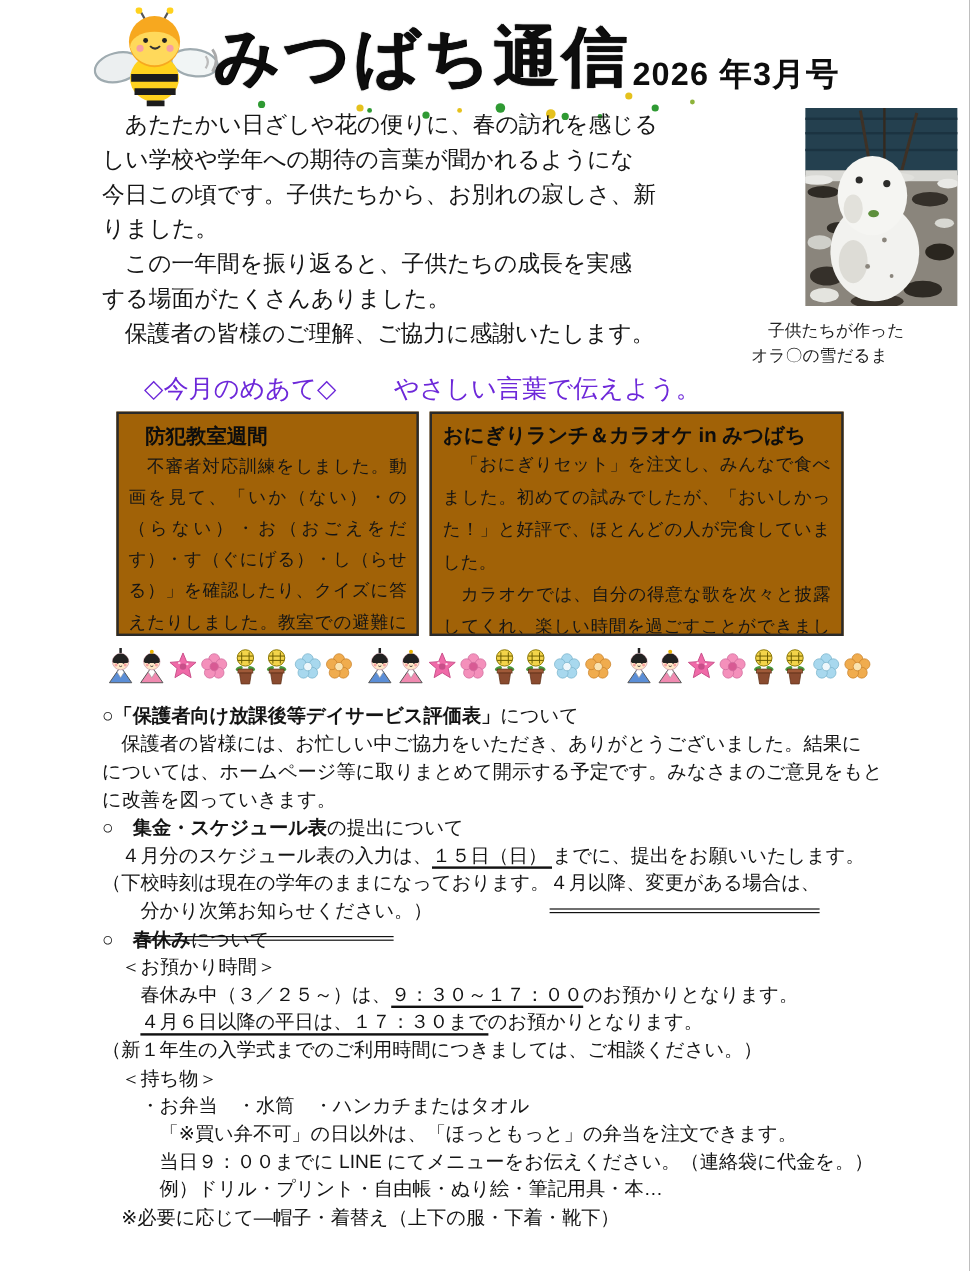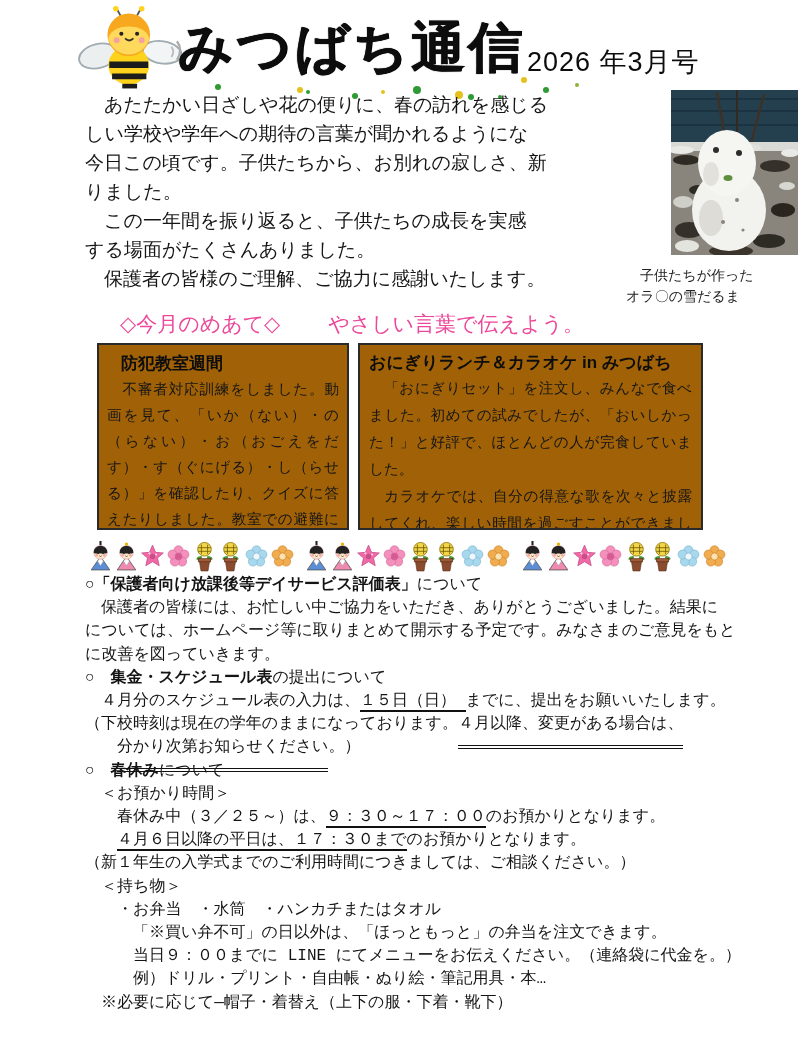--- a/index.html
+++ b/index.html
@@ -12,48 +12,48 @@
   
   .masthead { position:absolute; left:0; top:0; width:729px; height:92px; }
   .bee { position:absolute; left:78px; top:6px; }
   .title {
     position:absolute; left:178px; top:12px; font-size:54px; font-weight:900;
     letter-spacing:3px; color:#0d0d0d;
     text-shadow:0 0 1px #000, 1px 0 0 #000;
     white-space:nowrap;
   }
   .issue {
-    position:absolute; left:527px; top:44px; font-size:27px; font-weight:normal;
+    position:absolute; left:527px; top:44px; font-size:27px; font-weight:bold;
     color:#0d0d0d; white-space:nowrap; letter-spacing:1px;
   }
   .dot { position:absolute; border-radius:50%; }
   
   .intro-wrap { position:absolute; left:85px; top:90px; width:713px; }
   .figure { float:right; width:190px; }
   .photo-frame { margin-left:63px; width:127px; height:165px; }
   .caption { margin-top:10px; font-size:14px; line-height:21px; color:#222; white-space:pre-wrap; padding-left:18px; }
   .line-intro { font-size:19px; line-height:29px; color:#151515; white-space:pre-wrap; }
   
-  .goal { position:absolute; left:120px; top:310px; font-size:21px; color:#ec4899; white-space:nowrap; }
+  .goal { position:absolute; left:120px; top:310px; font-size:21px; color:#6d28d9; white-space:nowrap; }
   .goal .goal-text { margin-left:42px; }
   
   .boxes { position:absolute; left:97px; top:343px; display:flex; gap:9px; }
   .box { border:2px solid #2a2a2a; background:#a16207; height:187px; overflow:hidden; }
   .box-left  { width:252px; padding:7px 8px 0 8px; }
   .box-right { width:345px; padding:6px 9px 0 9px; }
   .box-title { font-weight:bold; font-size:17px; line-height:24px; color:#0d0d0d; white-space:pre-wrap; }
   .box-left .box-title { padding-left:14px; }
   .box-body p { font-size:14.6px; line-height:26px; color:#151515; white-space:pre-wrap; text-align:justify; }
   .box-right .box-body p { line-height:27px; }
   
   .orn-row { position:absolute; left:88px; top:542px; height:34px; display:flex; align-items:flex-end; }
   .orn { display:inline-block; margin-right:1px; }
   .orn.groupgap { margin-right:9px; }
   
-  .notices { position:absolute; left:85px; top:574px; width:722px;font-family:Liberation Mono, monospace; }
+  .notices { position:absolute; left:85px; top:586px; width:722px; }
   .nline { font-size:16px; line-height:23.2px; color:#141414; white-space:pre-wrap; }
   .sg-b { font-weight:bold; }
   .sg-u { border-bottom:2px solid #111; }
   .sg-d { border-bottom:4px double #111; padding-bottom:12px; }
 </style>
 </head>
 <body>
 
 <div class="page">
 

